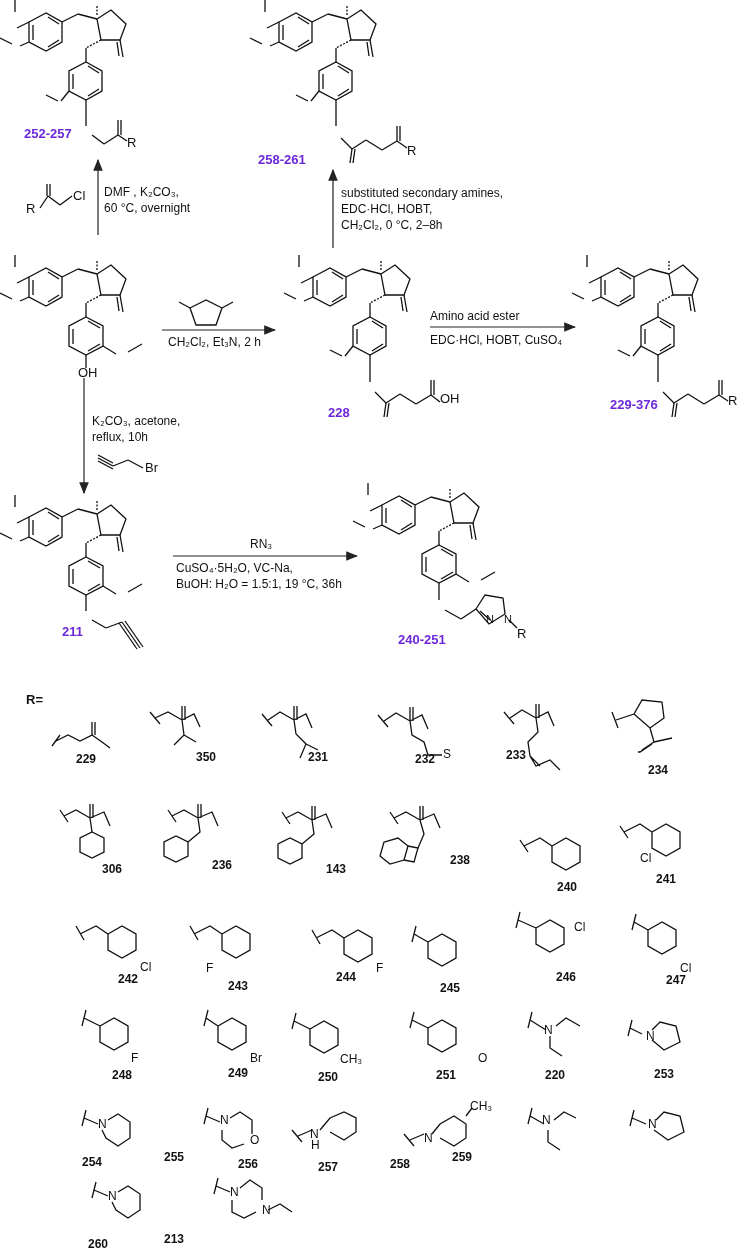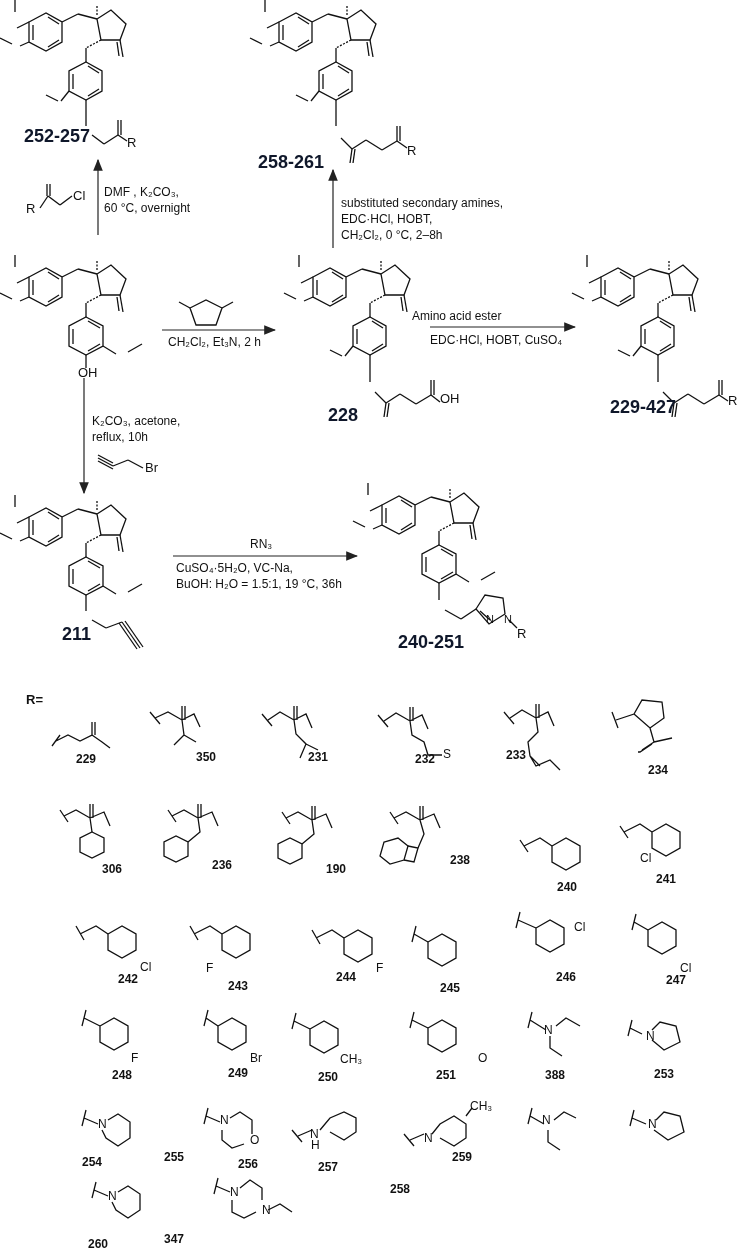--- a/index.html
+++ b/index.html
@@ -1,19 +1,19 @@
 <!DOCTYPE html>
 <html><head>
 <meta charset="utf-8">
 <style>
   html, body { margin: 0; padding: 0; background: #ffffff; }
   body { width: 746px; height: 1251px; position: relative; overflow: hidden;
          font-family: "Liberation Sans", "DejaVu Sans", sans-serif; color: #111; }
   svg.scheme { position: absolute; left: 0; top: 0; }
-  .lbl { position: absolute; font-size: 18px; font-weight: bold; white-space: nowrap; color: #0f172a; }
+  .lbl { position: absolute; font-size: 13px; font-weight: bold; white-space: nowrap; color: #6d28d9; }
   .cond { position: absolute; font-size: 12px; white-space: nowrap; color: #111; line-height: 16px; }
   .atom { position: absolute; font-size: 12px; white-space: nowrap; color: #111; line-height: 12px; }
   .rlbl { position: absolute; font-size: 12px; font-weight: bold; white-space: nowrap; color: #111; }
   .bond { stroke: #111; stroke-width: 1.3; fill: none; }
   .arrow { stroke: #222; stroke-width: 1.2; fill: none; }
 </style>
 </head>
 <body>
 
 <svg class="scheme" width="746" height="1251" viewBox="0 0 746 1251">
@@ -243,46 +243,46 @@
 <div class="atom" style="left:127px;top:137px;font-size:13px">R</div>
 
 <div class="lbl" style="left:258px;top:152px">258-261</div>
 <div class="atom" style="left:407px;top:145px;font-size:13px">R</div>
 
 <div class="atom" style="left:78px;top:367px;font-size:13px">OH</div>
 
 <div class="lbl" style="left:328px;top:405px">228</div>
 <div class="atom" style="left:440px;top:393px;font-size:13px">OH</div>
 
-<div class="lbl" style="left:610px;top:397px">229-427</div>
+<div class="lbl" style="left:610px;top:397px">229-376</div>
 <div class="atom" style="left:728px;top:395px;font-size:13px">R</div>
 
 <div class="lbl" style="left:62px;top:624px">211</div>
 
 <div class="lbl" style="left:398px;top:632px">240-251</div>
 <div class="atom" style="left:486px;top:613px;font-size:11px">N</div>
 <div class="atom" style="left:504px;top:613px;font-size:11px">N</div>
 <div class="atom" style="left:517px;top:628px;font-size:13px">R</div>
 
 <div class="atom" style="left:26px;top:203px;font-size:13px">R</div>
 <div class="atom" style="left:73px;top:190px;font-size:13px">Cl</div>
 <div class="cond" style="left:104px;top:184px">
   <div>DMF , K₂CO₃,</div>
   <div>60 °C, overnight</div>
 </div>
 
 <div class="cond" style="left:168px;top:334px">CH₂Cl₂, Et₃N, 2 h</div>
 
-<div class="cond" style="left:341px;top:195px">
+<div class="cond" style="left:341px;top:185px">
   <div>substituted secondary amines,</div>
   <div>EDC·HCl, HOBT,</div>
   <div>CH₂Cl₂, 0 °C, 2–8h</div>
 </div>
 
-<div class="cond" style="left:412px;top:308px">Amino acid ester</div>
+<div class="cond" style="left:430px;top:308px">Amino acid ester</div>
 <div class="cond" style="left:430px;top:332px">EDC·HCl, HOBT, CuSO₄</div>
 
 <div class="cond" style="left:92px;top:413px">
   <div>K₂CO₃, acetone,</div>
   <div>reflux, 10h</div>
 </div>
 <div class="atom" style="left:145px;top:462px;font-size:13px">Br</div>
 
 <div class="cond" style="left:250px;top:536px">RN₃</div>
 <div class="cond" style="left:176px;top:560px">
@@ -295,21 +295,21 @@
 <div class="rlbl" style="left:76px;top:752px">229</div>
 <div class="rlbl" style="left:196px;top:750px">350</div>
 <div class="rlbl" style="left:308px;top:750px">231</div>
 <div class="rlbl" style="left:415px;top:752px">232</div>
 <div class="atom" style="left:443px;top:748px">S</div>
 <div class="rlbl" style="left:506px;top:748px">233</div>
 <div class="rlbl" style="left:648px;top:763px">234</div>
 
 <div class="rlbl" style="left:102px;top:862px">306</div>
 <div class="rlbl" style="left:212px;top:858px">236</div>
-<div class="rlbl" style="left:326px;top:862px">190</div>
+<div class="rlbl" style="left:326px;top:862px">143</div>
 <div class="rlbl" style="left:450px;top:853px">238</div>
 <div class="rlbl" style="left:557px;top:880px">240</div>
 <div class="atom" style="left:640px;top:852px">Cl</div>
 <div class="rlbl" style="left:656px;top:872px">241</div>
 
 <div class="atom" style="left:140px;top:961px">Cl</div>
 <div class="rlbl" style="left:118px;top:972px">242</div>
 <div class="atom" style="left:206px;top:962px">F</div>
 <div class="rlbl" style="left:228px;top:979px">243</div>
 <div class="atom" style="left:376px;top:962px">F</div>
@@ -322,37 +322,37 @@
 
 <div class="atom" style="left:131px;top:1052px">F</div>
 <div class="rlbl" style="left:112px;top:1068px">248</div>
 <div class="atom" style="left:250px;top:1052px">Br</div>
 <div class="rlbl" style="left:228px;top:1066px">249</div>
 <div class="atom" style="left:340px;top:1053px">CH₃</div>
 <div class="rlbl" style="left:318px;top:1070px">250</div>
 <div class="atom" style="left:478px;top:1052px">O</div>
 <div class="rlbl" style="left:436px;top:1068px">251</div>
 <div class="atom" style="left:544px;top:1024px">N</div>
-<div class="rlbl" style="left:545px;top:1068px">388</div>
+<div class="rlbl" style="left:545px;top:1068px">220</div>
 <div class="atom" style="left:646px;top:1030px">N</div>
 <div class="rlbl" style="left:654px;top:1067px">253</div>
 
 <div class="atom" style="left:98px;top:1118px">N</div>
 <div class="rlbl" style="left:82px;top:1155px">254</div>
 <div class="atom" style="left:220px;top:1114px">N</div>
 <div class="atom" style="left:250px;top:1134px">O</div>
 <div class="rlbl" style="left:164px;top:1150px">255</div>
 <div class="atom" style="left:310px;top:1128px">N</div>
 <div class="atom" style="left:311px;top:1139px">H</div>
 <div class="rlbl" style="left:238px;top:1157px">256</div>
 <div class="atom" style="left:424px;top:1132px">N</div>
 <div class="atom" style="left:470px;top:1100px">CH₃</div>
 <div class="rlbl" style="left:318px;top:1160px">257</div>
 <div class="atom" style="left:542px;top:1114px">N</div>
-<div class="rlbl" style="left:390px;top:1182px">258</div>
+<div class="rlbl" style="left:390px;top:1157px">258</div>
 <div class="atom" style="left:648px;top:1118px">N</div>
 <div class="rlbl" style="left:452px;top:1150px">259</div>
 
 <div class="atom" style="left:108px;top:1190px">N</div>
 <div class="rlbl" style="left:88px;top:1237px">260</div>
 <div class="atom" style="left:230px;top:1186px">N</div>
 <div class="atom" style="left:262px;top:1204px">N</div>
-<div class="rlbl" style="left:164px;top:1232px">347</div>
+<div class="rlbl" style="left:164px;top:1232px">213</div>
 
 </body></html>

